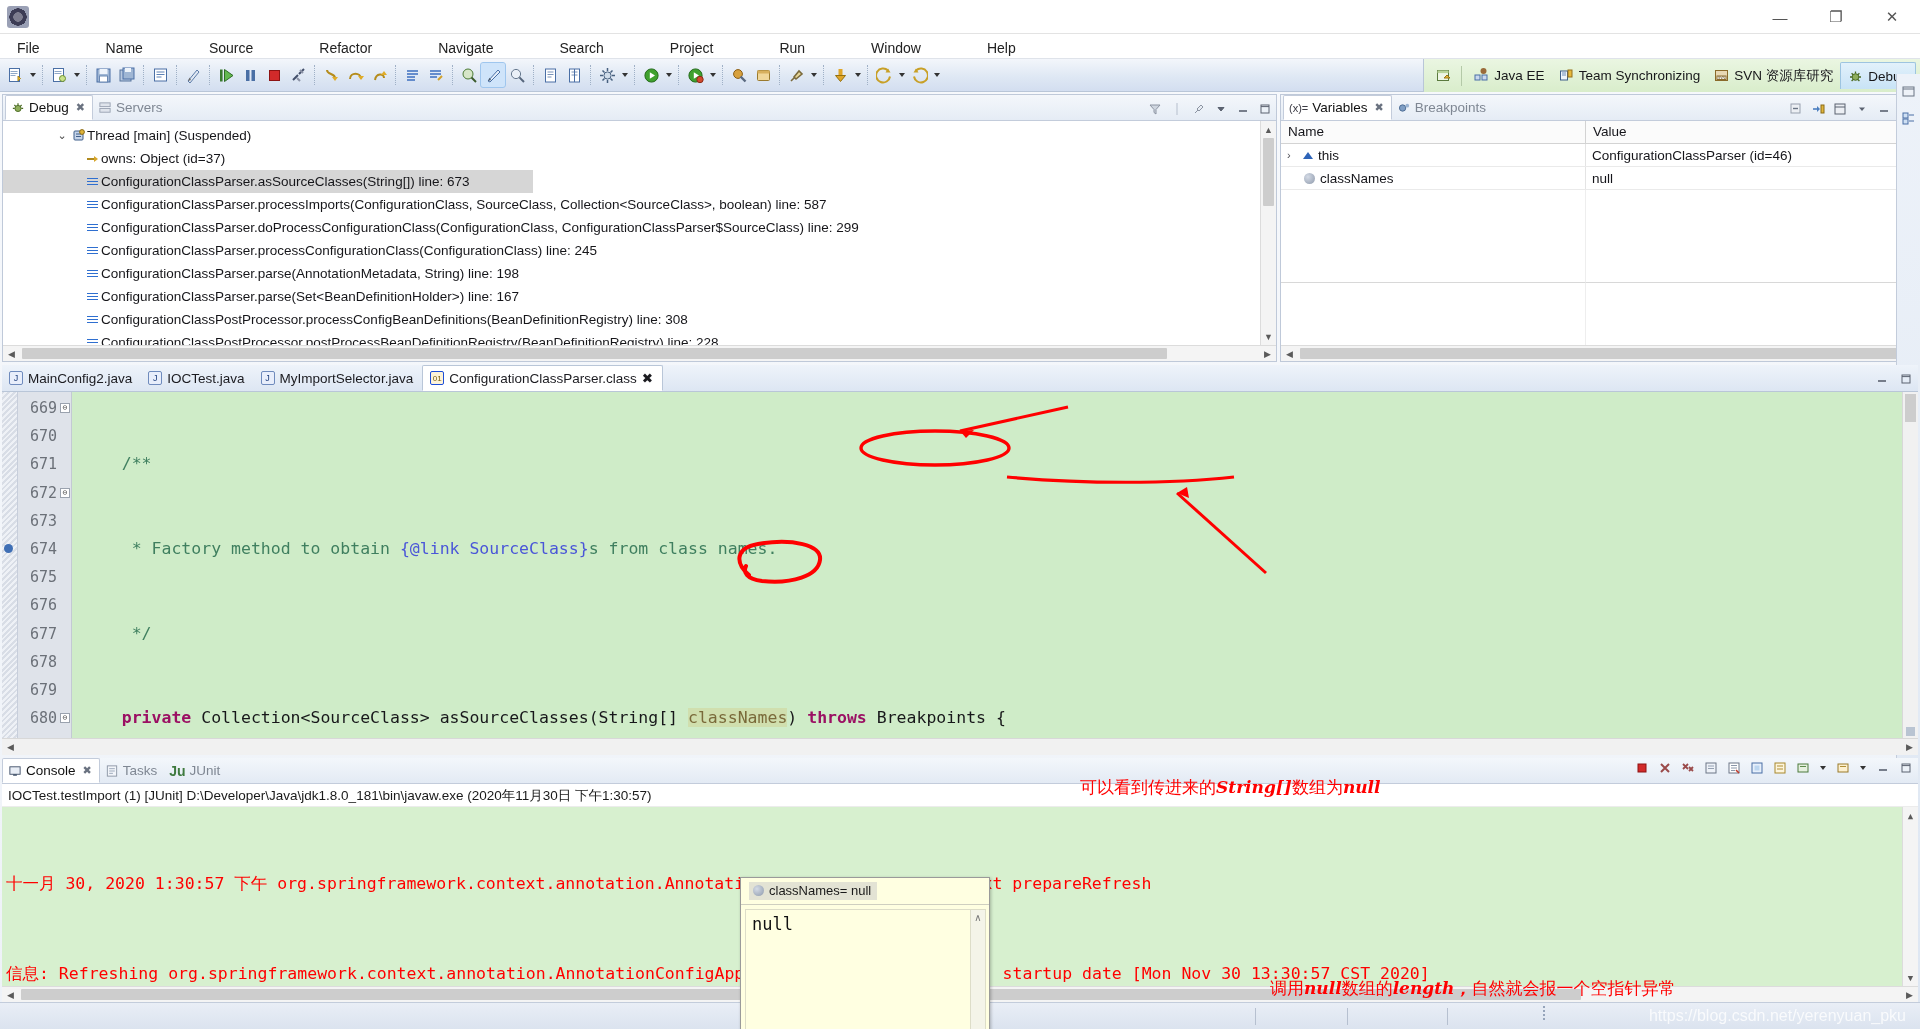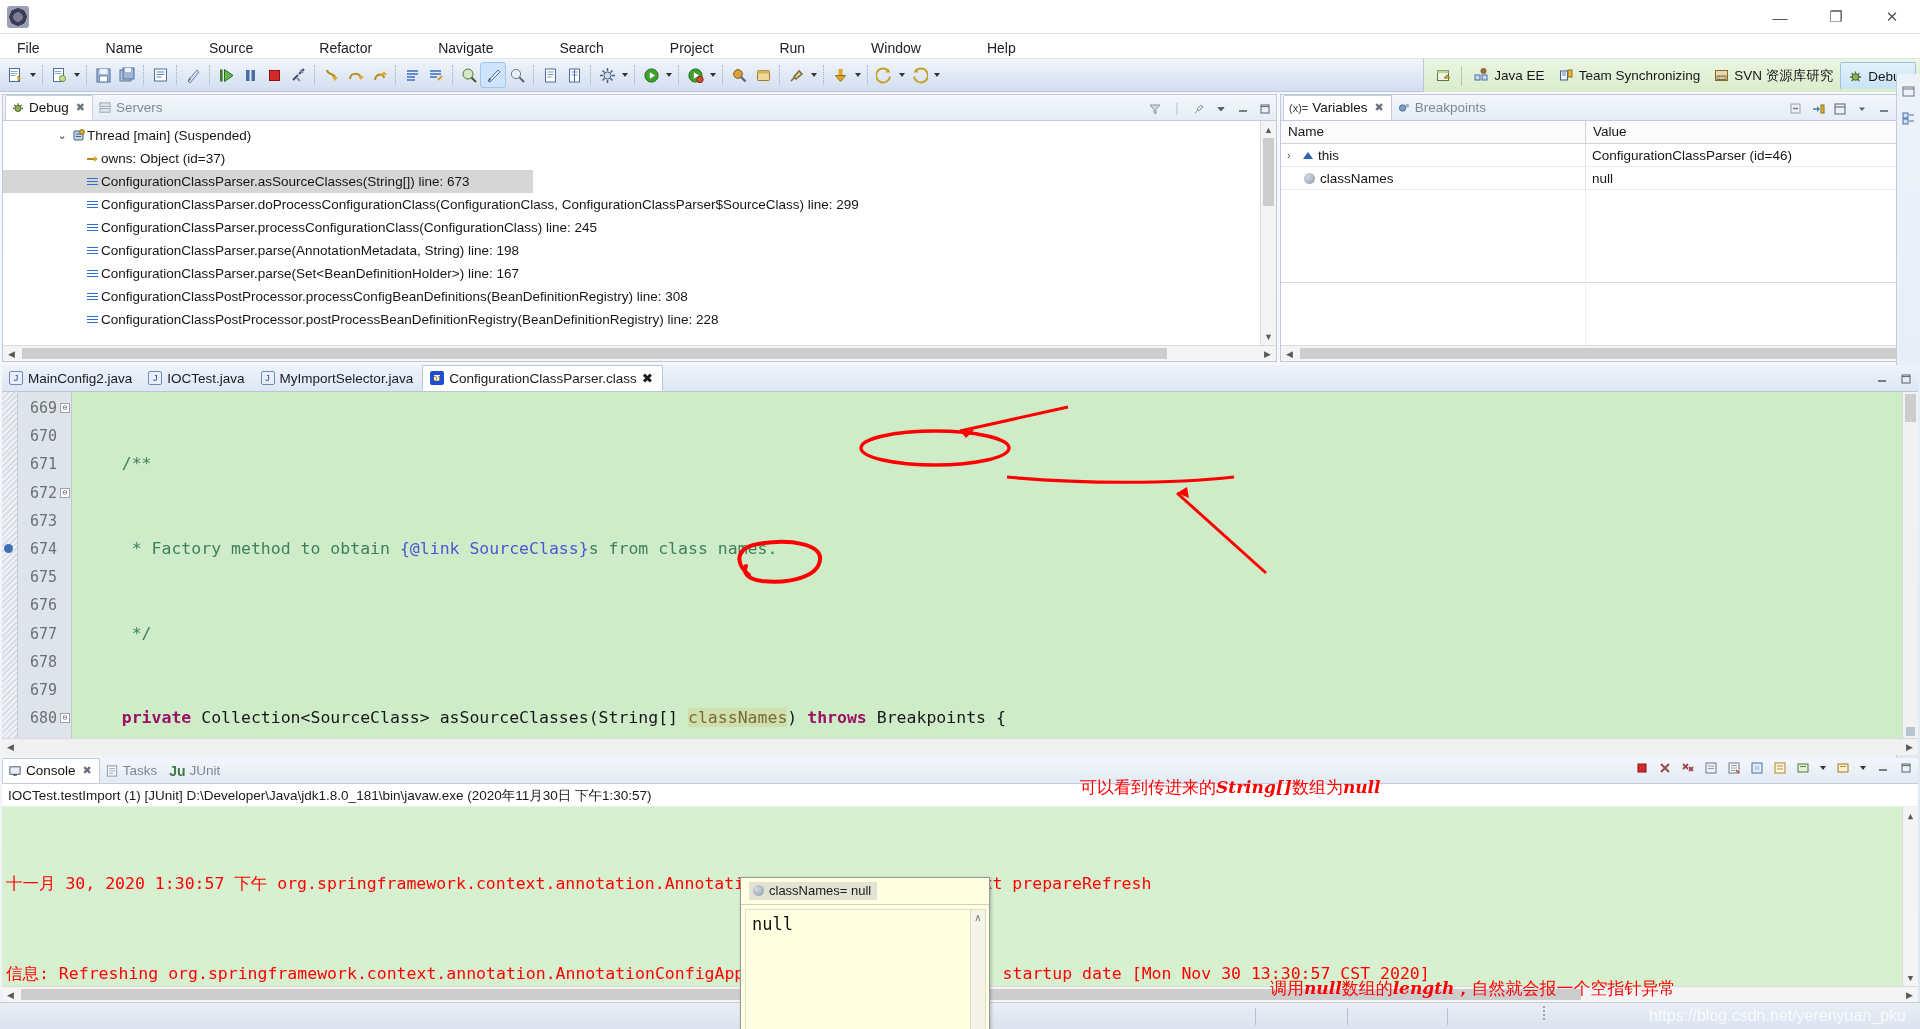--- a/index.html
+++ b/index.html
@@ -256,21 +256,21 @@
     position: relative;
   }
   .edtab {
     display:flex; align-items:center; gap:5px;
     height: 26px; padding: 0 9px 0 7px;
     font-size: 13.5px; color:#1b1b20; white-space: nowrap;
   }
   .edtab.active { background:#fff; border:1px solid #b9c6d8; border-bottom-color:#fff; border-radius:2px 2px 0 0;}
   .edtools { position:absolute; right:4px; bottom:4px; display:flex; gap:7px;}
   .javaico { width:14px;height:14px; background:#e8eefb; border:1px solid #6f8bbd; border-radius:2px; font-size:9px; color:#1f3f7d; display:flex;align-items:center;justify-content:center;}
-  .classico { width:14px;height:14px; background:#fdf3d8; border:4px solid #1d4ed8; border-radius:2px; font-size:8px; color:#7a5d08; display:flex;align-items:center;justify-content:center;}
+  .classico { width:14px;height:14px; background:#fdf3d8; border:1px solid #1d4ed8; border-radius:2px; font-size:8px; color:#7a5d08; display:flex;align-items:center;justify-content:center;}
 
   .codewrap { flex:1; display:flex; background:#cfecc8; position:relative; overflow:hidden;}
   .annobar {
     width: 16px; background: linear-gradient(90deg,#e7eaf0,#dfe4ec);
     border-right: 1px solid #c7cedb; position: relative;
     background-image: repeating-linear-gradient(135deg,#d8dde6 0 2px,#eef1f6 2px 4px);
   }
   .gutter {
     width: 54px; background: #dfe3ea;
     border-right: 1px solid #c3c9d4;
@@ -771,20 +771,30 @@
 
         <div class="stackrow selected" style="padding-left:80px">
           <span class="ico frame-ico">
               <span>
                 <i></i>
                 <i></i>
                 <i></i>
               </span>
             </span>
           <span>ConfigurationClassParser.asSourceClasses(String[]) line: 673</span>
+        </div>
+        <div class="stackrow" style="padding-left:80px">
+          <span class="ico frame-ico">
+              <span>
+                <i></i>
+                <i></i>
+                <i></i>
+              </span>
+            </span>
+          <span>ConfigurationClassParser.processImports(ConfigurationClass, SourceClass, Collection&lt;SourceClass&gt;, boolean) line: 587</span>
         </div>
         <div class="stackrow" style="padding-left:80px">
           <span class="ico frame-ico">
               <span>
                 <i></i>
                 <i></i>
                 <i></i>
               </span>
             </span>
           <span>ConfigurationClassParser.doProcessConfigurationClass(ConfigurationClass, ConfigurationClassParser$SourceClass) line: 299</span>

